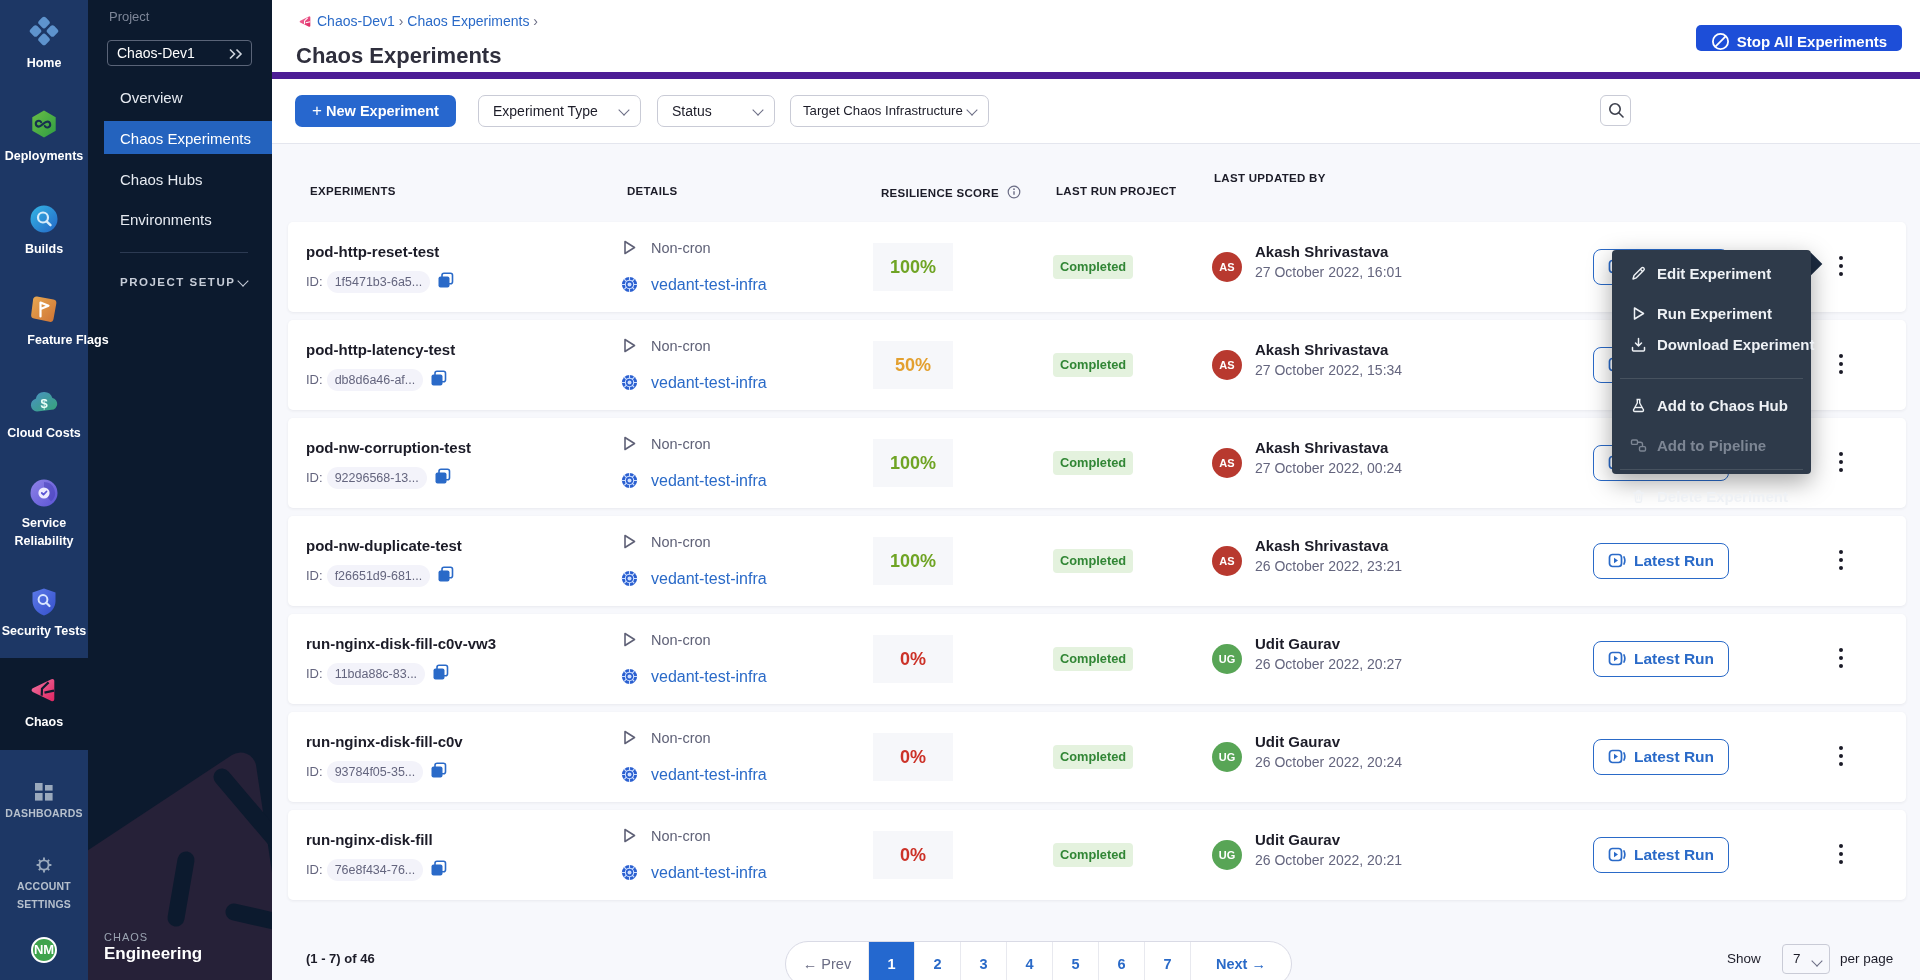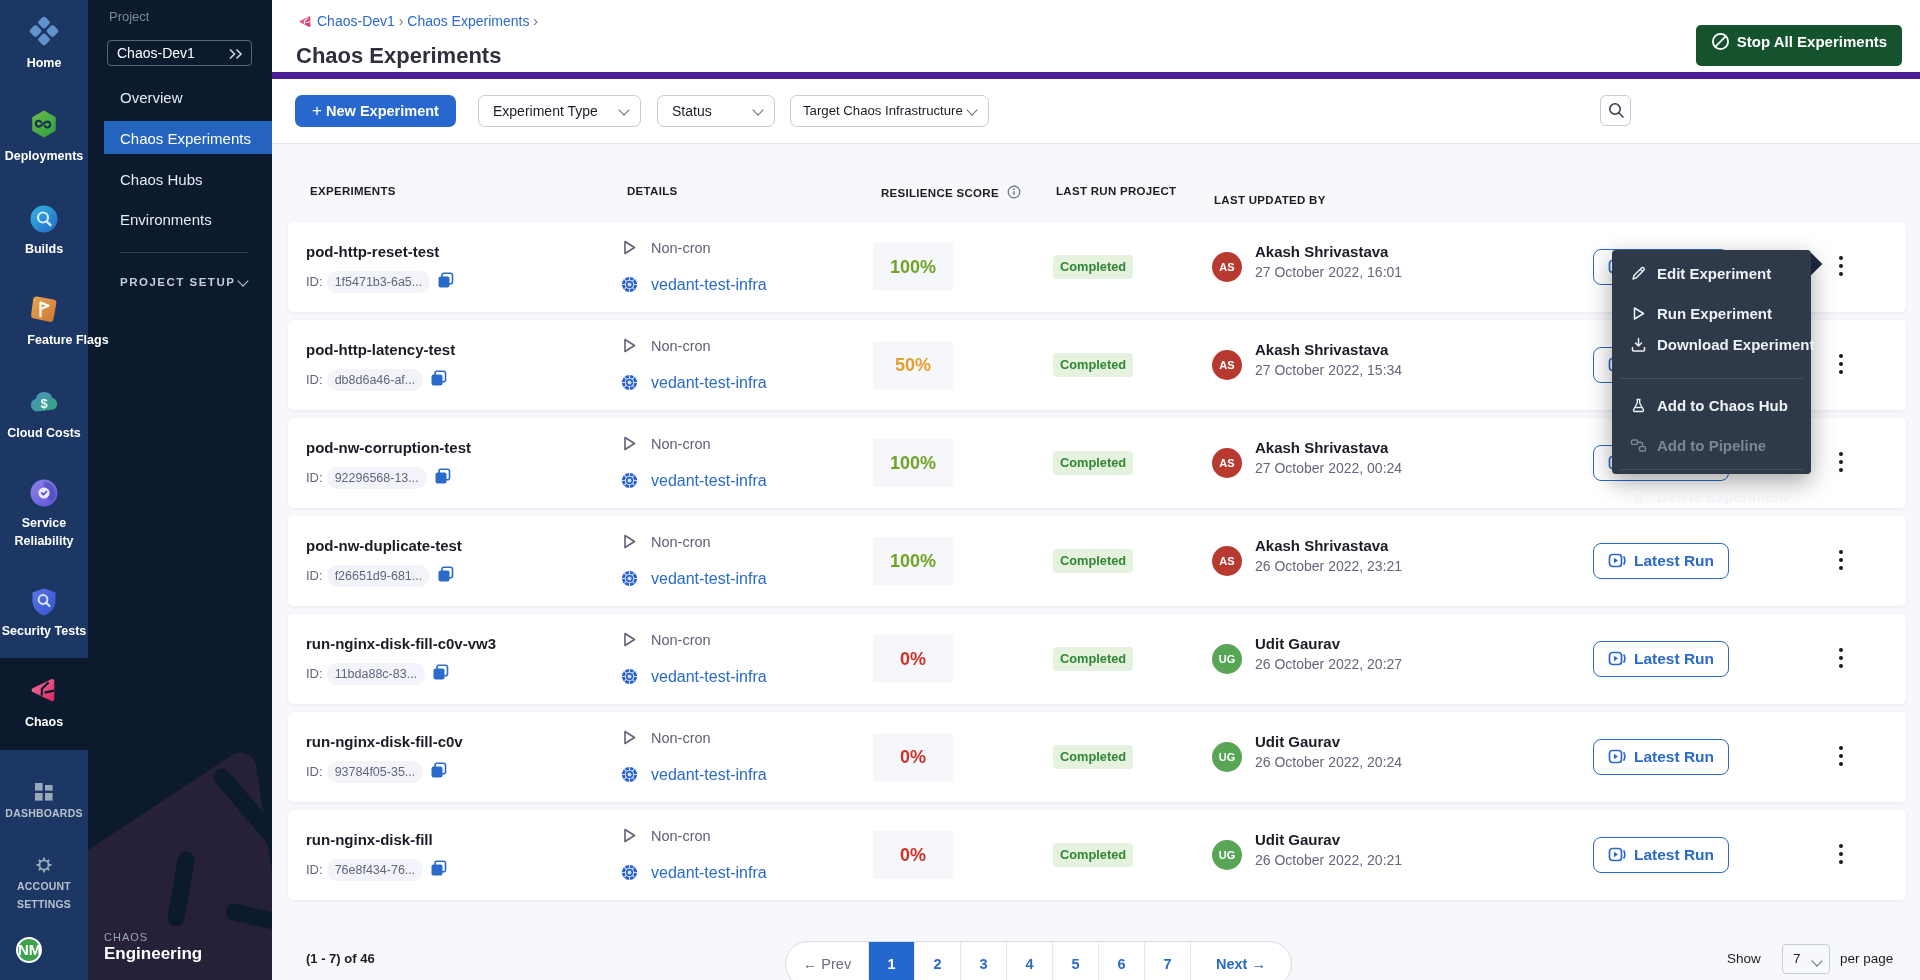--- a/index.html
+++ b/index.html
@@ -150,21 +150,21 @@
         </g>
       </svg></div>
   <div class="sb1item" style="top:803px;"><span class="lbl2">DASHBOARDS</span></div>
   <div class="sb1item" style="top:853px;"><svg width="24" height="24" viewBox="0 0 24 24" style="">
         <g fill="none" stroke="#9aa9bc" stroke-width="1.9">
           <circle cx="12" cy="12" r="4.6"></circle>
           <path d="M12 4.6 v2.8 M12 16.6 v2.8 M4.6 12 h2.8 M16.6 12 h2.8 M6.8 6.8 l2 2 M15.2 15.2 l2 2 M17.2 6.8 l-2 2 M8.8 15.2 l-2 2"></path>
         </g>
       </svg></div>
   <div class="sb1item" style="top:876px;"><span class="lbl2">ACCOUNT<br>SETTINGS</span></div>
-  <div style="position:absolute;left:16px;top:937px;width:26px;height:26px;border-radius:50%;background:#3fa34d;border:2px solid #fff;color:#fff;font-size:15px;font-weight:bold;text-align:center;line-height:22px;">NM</div>
+  <div style="position:absolute;left:31px;top:937px;width:26px;height:26px;border-radius:50%;background:#3fa34d;border:2px solid #fff;color:#fff;font-size:13px;font-weight:bold;text-align:center;line-height:22px;">NM</div>
 </div>
 
 <div id="sb2">
 
 <svg width="184" height="440" viewBox="0 0 184 440" style="position:absolute;left:0;top:540px;">
   <g fill="#262138">
     <path d="M-30 330 L144 215 a16 16 0 0 1 24 10 L200 440 L-30 440 Z"></path>
   </g>
   <g stroke="#0c1a2e" stroke-width="17" stroke-linecap="round" fill="none">
     <path d="M134 237 L196 310"></path>
@@ -199,21 +199,21 @@
 <stop offset="0" stop-color="#f06f9d"></stop>
               <stop offset="1" stop-color="#e02b66"></stop>
             </linearGradient>
           </defs>
 <path d="M24.3 7 L24.3 25.3 L5.6 16.1 Z" fill="url(#gch2)" stroke="url(#gch2)" stroke-width="4" stroke-linejoin="round"></path>
 <path d="M20.6 8.4 L14 14.7 L13.7 21.6" fill="none" stroke="#ffffff" stroke-width="2.2"></path>
 <path d="M26 16.6 L16.5 18.6" fill="none" stroke="#ffffff" stroke-width="2.2"></path>
 </svg></div>
     <div style="position:absolute;left:45px;top:13px;font-size:14px;color:#2a6ac8;">Chaos-Dev1 <span style="color:#6b6d85;">›</span> Chaos Experiments <span style="color:#6b6d85;">›</span></div>
     <div style="position:absolute;left:24px;top:43px;font-size:22px;font-weight:bold;color:#2f2f3d;">Chaos Experiments</div>
-    <div style="position:absolute;left:1424px;top:25px;width:206px;height:41px;background:#14532d;border-radius:5px;color:#fff;font-size:15px;font-weight:bold;line-height:33px;text-align:center;"><svg width="19" height="19" viewBox="0 0 19 19" style="vertical-align:-4px;margin-right:7px;">
+    <div style="position:absolute;left:1424px;top:25px;width:206px;height:26px;background:#1d4ed8;border-radius:5px;color:#fff;font-size:15px;font-weight:bold;line-height:33px;text-align:center;"><svg width="19" height="19" viewBox="0 0 19 19" style="vertical-align:-4px;margin-right:7px;">
           <circle cx="9.5" cy="9.5" r="7.6" fill="none" stroke="#fff" stroke-width="1.8"></circle>
           <path d="M4.4 14.6 L14.6 4.4" stroke="#fff" stroke-width="1.8"></path>
         </svg>Stop All Experiments</div>
   </div>
   <div id="toolbar">
     <div style="position:absolute;left:23px;top:16px;width:161px;height:32px;background:#2767ce;border-radius:7px;color:#fff;font-size:14.5px;font-weight:bold;line-height:32px;text-align:center;"><span style="font-weight:normal;font-size:17px;">+</span> New Experiment</div>
     <div class="drop" style="left:206px;width:163px;">Experiment Type<span class="chev"></span></div>
     <div class="drop" style="left:385px;width:118px;">Status<span class="chev"></span></div>
     <div class="drop" style="left:518px;width:199px;font-size:13.2px;padding-left:12px;">Target Chaos Infrastructure<span class="chev"></span></div>
     <div style="position:absolute;left:1328px;top:16px;width:31px;height:31px;border:1px solid #c9cbd6;border-radius:6px;text-align:center;line-height:36px;"><svg width="18" height="18" viewBox="0 0 18 18" style="">
@@ -223,21 +223,21 @@
   </div>
 
   <div class="th" style="left:38px;top:185px;">EXPERIMENTS</div>
   <div class="th" style="left:355px;top:185px;">DETAILS</div>
   <div class="th" style="left:609px;top:185px;">RESILIENCE SCORE <span style="vertical-align:-2px;display:inline-block;margin-left:5px;"><svg width="14" height="14" viewBox="0 0 14 14" style="">
           <circle cx="7" cy="7" r="5.8" fill="none" stroke="#6b6d85" stroke-width="1.2"></circle>
           <path d="M7 6.2 v3.6" stroke="#6b6d85" stroke-width="1.4"></path>
           <circle cx="7" cy="4.2" r=".9" fill="#6b6d85"></circle>
         </svg></span></div>
   <div class="th" style="left:784px;top:185px;">LAST RUN PROJECT</div>
-  <div class="th" style="left:942px;top:194px;">LAST UPDATED BY</div>
+  <div class="th" style="left:942px;top:172px;">LAST UPDATED BY</div>
 
   <div class="row" style="top:222px;">
     <div class="expname">pod-http-reset-test</div>
     <div class="idline">ID:<span class="idpill">1f5471b3-6a5...</span><span style="margin-left:7px;vertical-align:-3px;display:inline-block;"><svg width="17" height="17" viewBox="0 0 17 17" style="">
             <rect x="1.5" y="4.5" width="11" height="11" rx="2" fill="#2a6ac8"></rect>
             <rect x="5" y="1.2" width="10.5" height="10.5" rx="2" fill="none" stroke="#2a6ac8" stroke-width="1.6"></rect>
           </svg></span></div>
     <div class="ncline"><span style="margin-right:13px;vertical-align:-3px;display:inline-block;"><svg width="17" height="17" viewBox="0 0 17 17" style="">
             <path d="M4 2.5 L13.5 8.5 L4 14.5 Z" fill="none" stroke="#5f6177" stroke-width="1.6" stroke-linejoin="round"></path>
           </svg></span>Non-cron</div>

